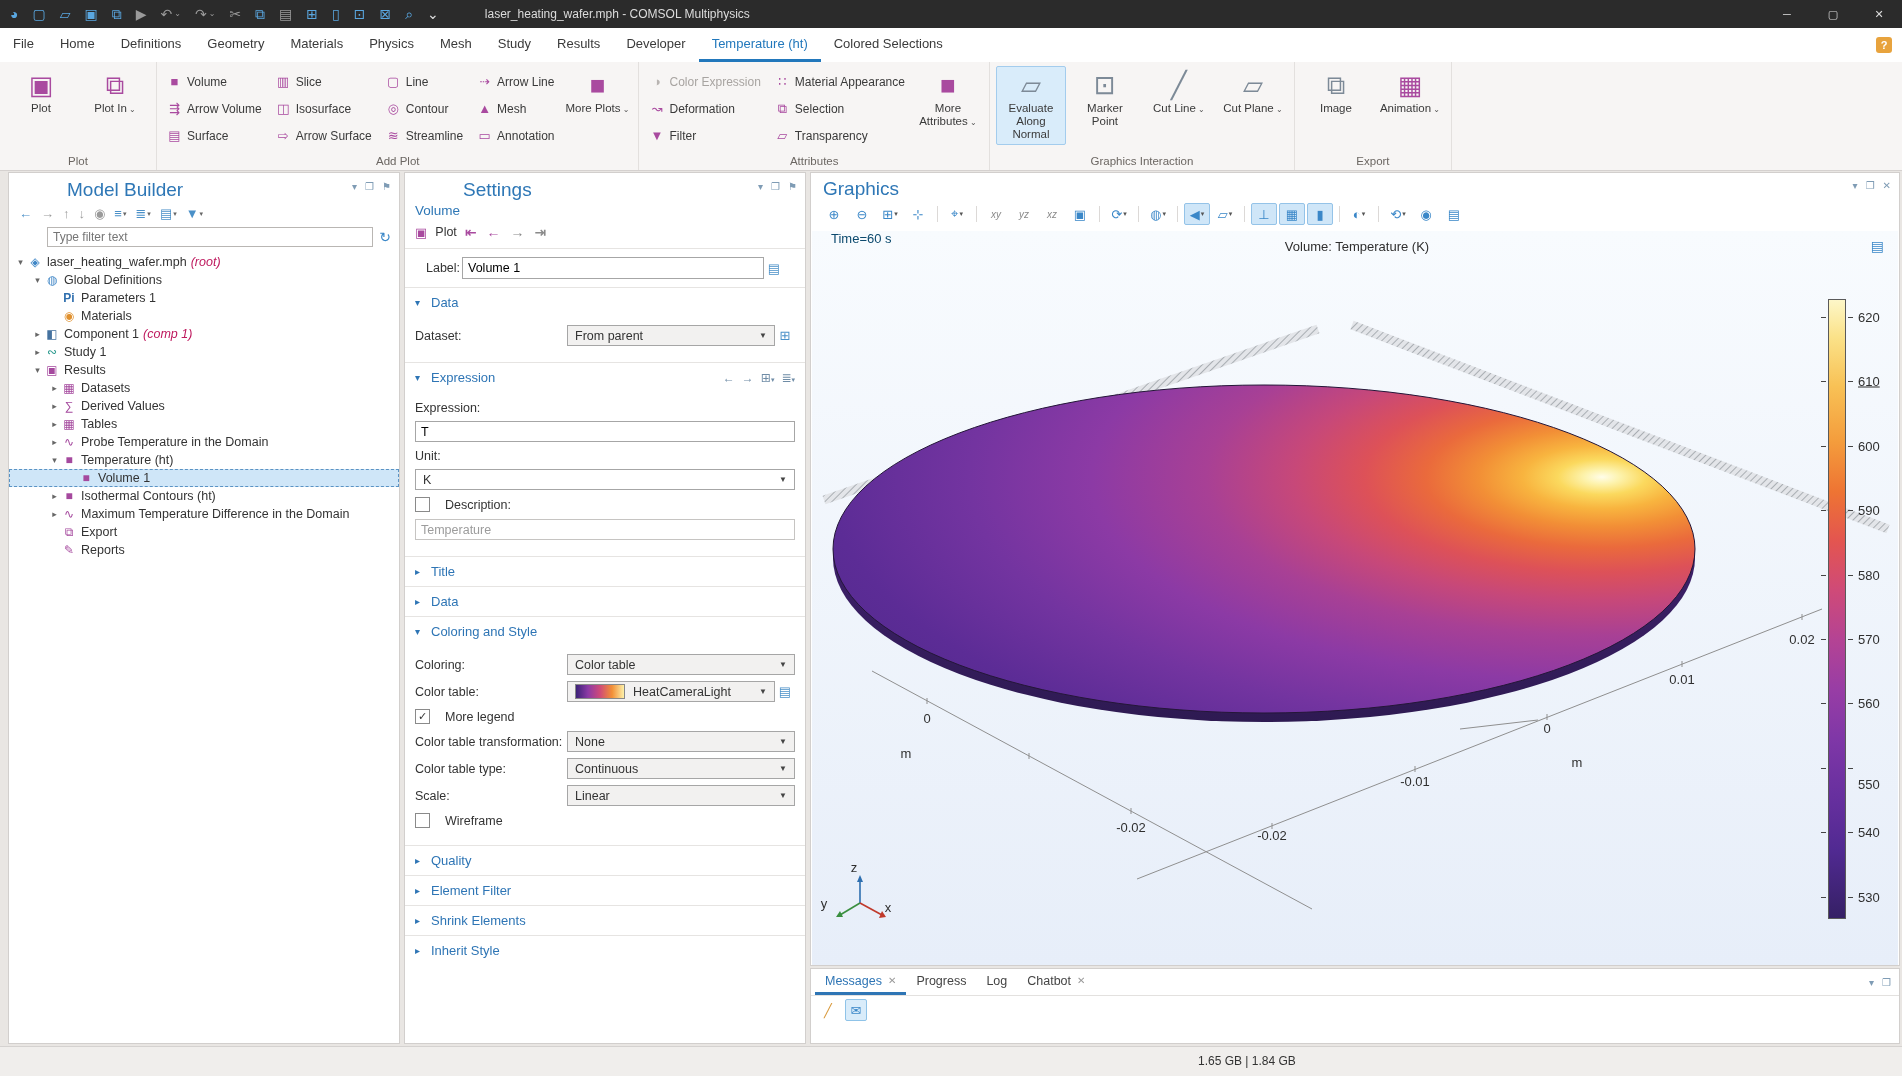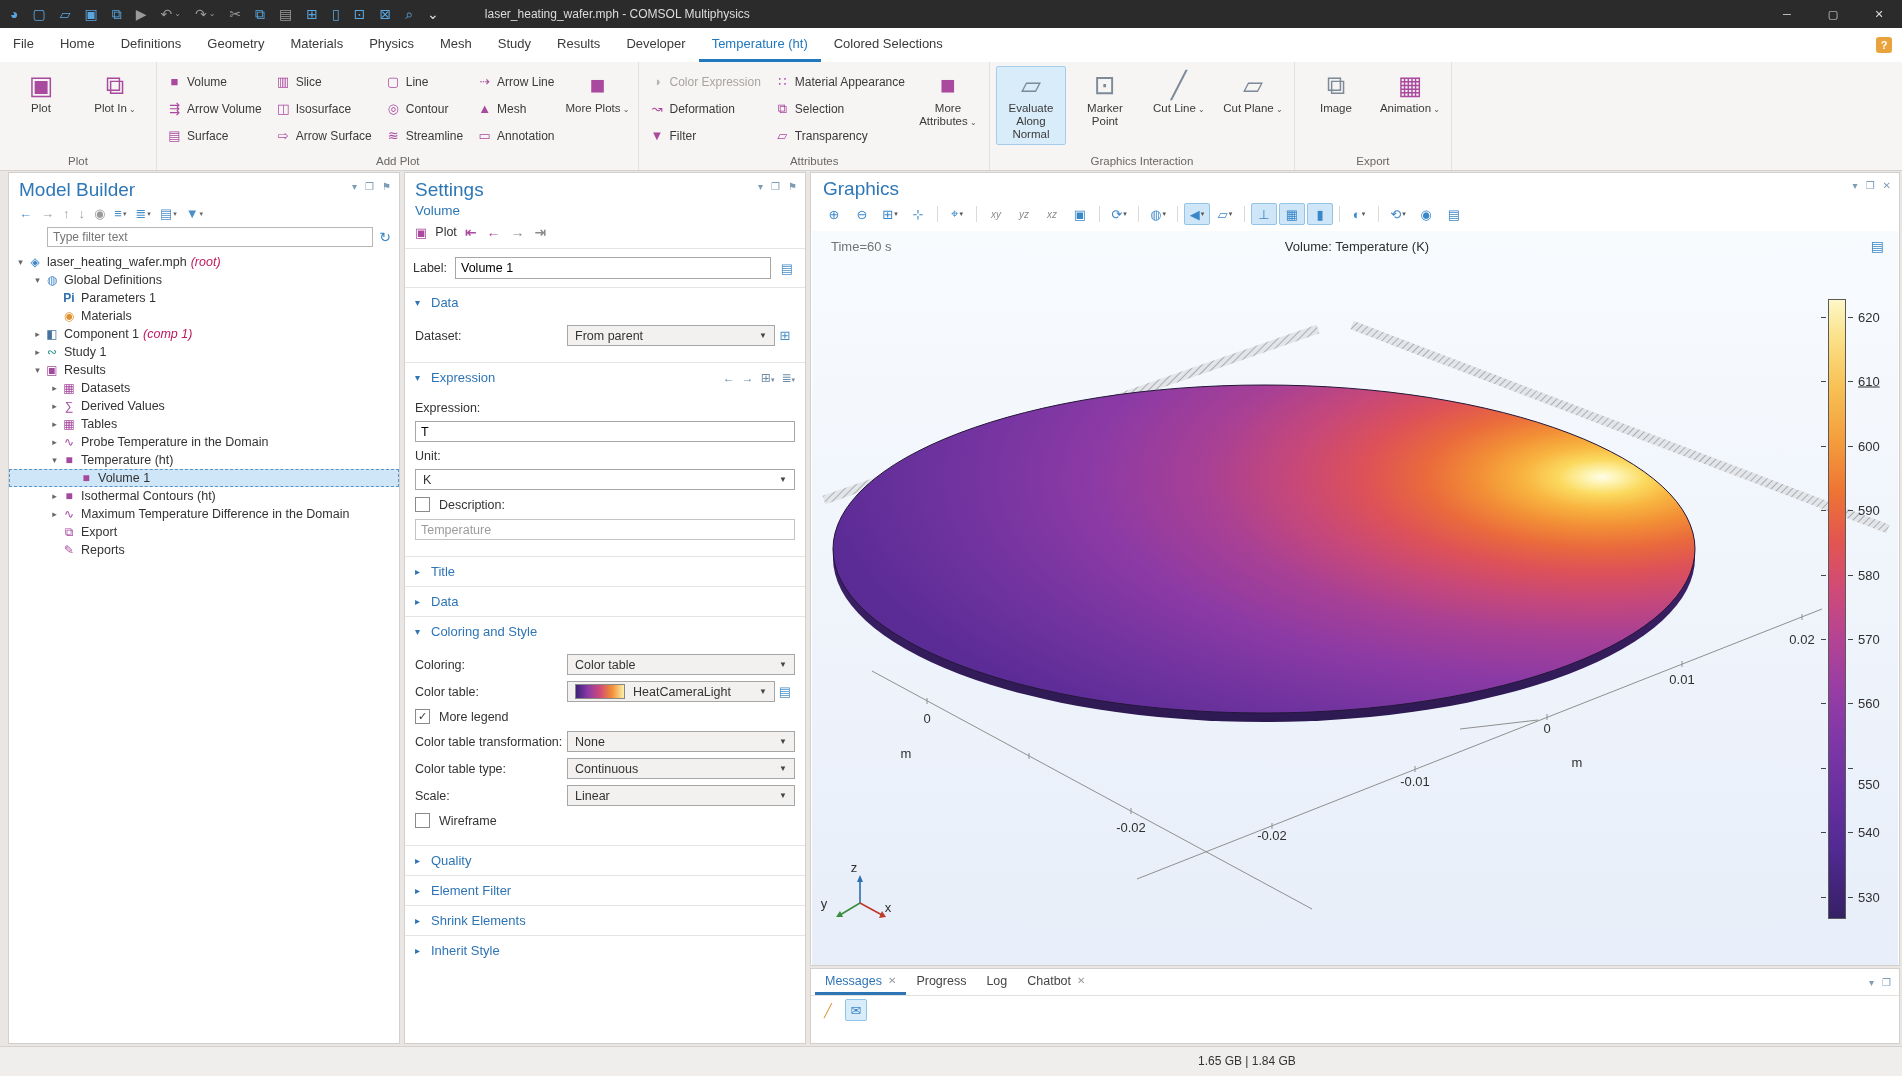--- a/index.html
+++ b/index.html
@@ -40,21 +40,21 @@
   .ritem{display:flex;align-items:center;gap:5px;font-size:12px;color:#3a3a3a;white-space:nowrap;}
   .ritem .iicon{font-size:13px;width:15px;text-align:center;}
   .ritem.disabled{color:#a8a4a1;}
   .ritem.disabled .iicon{color:#b8b4b1;}
   
   .panel{position:absolute;top:172px;height:872px;background:#fff;border:1px solid #d2cfcd;box-sizing:border-box;}
   #mb-panel{left:8px;width:392px;}
   #st-panel{left:404px;width:402px;}
   #gfx-panel{left:810px;width:1090px;height:794px;}
   #msg-panel{position:absolute;left:810px;top:968px;width:1090px;height:76px;background:#fff;border:1px solid #d2cfcd;box-sizing:border-box;}
-  .phead{display:flex;align-items:flex-start;padding:6px 8px 0 10px;}
+  .phead{display:flex;align-items:flex-start;padding:6px 8px 0 10px;margin-left:48px;}
   .ptitle{font-size:19px;color:#2e77b6;line-height:22px;}
   .pctrl{margin-left:auto;display:flex;gap:8px;color:#7f9cb5;font-size:10px;padding-top:2px;}
   .pctrl span{cursor:default;}
   
   #mb-toolbar{display:flex;align-items:center;gap:9px;padding:5px 8px 4px 10px;}
   #mb-toolbar .tbi{font-size:13px;display:flex;align-items:center;gap:1px;}
   #mb-toolbar .tcaret{font-size:7px;color:#666;}
   #mb-filter-row{display:flex;align-items:center;padding:2px 8px 4px 8px;gap:6px;margin-left:30px;}
   #mb-filter{flex:1;height:20px;border:1px solid #b9b6b3;background:#fff;font-size:12px;color:#9a9a9a;
              font-family:inherit;padding:0 5px;box-sizing:border-box;}
@@ -68,21 +68,21 @@
   .tic-blue{color:#3f86c6;} .tic-steel{color:#45729f;} .tic-orange{color:#e0912f;}
   .tic-teal{color:#2d9b8f;} .tic-plum{color:#a5499e;}
   .tic-param{color:#2f6fae;font-weight:bold;font-size:10px;}
   
   #st-sub{padding:2px 10px 0;font-size:13.5px;color:#2e77b6;}
   #st-plotbar{display:flex;align-items:center;gap:8px;padding:6px 10px 8px;border-bottom:1px solid #e6e4e2;}
   #st-plotbar .pw{color:#a94a9f;font-size:13px;}
   #st-plotbar .plbl{font-size:12.5px;color:#333;}
   .navarr{font-size:14px;font-weight:bold;}
   .nav-m{color:#a94a9f;} .nav-g{color:#8a8a8a;}
-  #st-labelrow{display:flex;align-items:center;padding:8px 8px;gap:6px;}
+  #st-labelrow{display:flex;align-items:center;padding:8px 21px;}
   #st-labelrow .flabel{width:36px;font-size:12.5px;}
   #st-labelrow input{flex:1;height:20px;border:1px solid #a6a6a6;font-size:12.5px;font-family:inherit;padding:0 5px;}
   .side-btn{width:18px;height:18px;border:1px solid transparent;color:#4a90c8;font-size:13px;
             display:flex;align-items:center;justify-content:center;}
   .st-section{border-top:1px solid #e6e4e2;}
   .st-shead{display:flex;align-items:center;padding:7px 10px 7px 10px;}
   .st-shead .schev{width:16px;color:#2e75b5;font-size:10px;}
   .st-shead .slabel{color:#2e75b5;font-size:13px;}
   .st-stools{margin-left:auto;display:flex;gap:7px;color:#6f8ca6;font-size:12px;align-items:center;}
   .st-stools .tcaret{font-size:7px;}
@@ -90,38 +90,38 @@
   .srow{display:flex;align-items:center;margin:6px 0;}
   .srow .rlabel{font-size:12.5px;color:#333;}
   .srow.labeled .rlabel{flex:0 0 152px;}
   .dd{flex:1;height:21px;background:#f2f1f0;border:1px solid #a6a6a6;display:flex;align-items:center;
       padding:0 7px;font-size:12.5px;box-sizing:border-box;}
   .dd .ddcaret{margin-left:auto;font-size:8px;color:#444;}
   .ti{width:100%;height:21px;border:1px solid #a6a6a6;font-size:12.5px;font-family:inherit;
       padding:0 5px;box-sizing:border-box;}
   .ti.dis{color:#9c9c9c;border-color:#c6c4c2;}
   .flabel-line{font-size:12.5px;margin:7px 0 4px;}
-  .cbrow{display:flex;align-items:center;gap:9px;margin:7px 0;}
+  .cbrow{display:flex;align-items:center;gap:15px;margin:7px 0;}
   .cbox{width:13px;height:13px;border:1px solid #8a8a8a;background:#fff;display:flex;
         align-items:center;justify-content:center;font-size:11px;color:#333;}
   .swatch{width:48px;height:13px;margin-right:8px;border:1px solid #888;
           background:linear-gradient(90deg,#3b2277,#8c3aa5,#cf4a78,#f28f36,#fdf0a8);}
   
   #gfx-head{padding:5px 8px 0 12px;display:flex;align-items:flex-start;}
   #gfx-toolbar{display:flex;align-items:center;gap:2px;padding:3px 6px 4px 10px;}
   .gtb{height:20px;min-width:20px;padding:0 2px;display:flex;align-items:center;justify-content:center;
        color:#3a87c8;font-size:13px;border:1px solid transparent;border-radius:2px;gap:1px;}
   .gtb .tcaret{font-size:7px;color:#555;}
   .gtb.active{background:#cfe6f8;border-color:#94c3e8;}
   .gtb.txt{font-size:10px;color:#8a8a8a;font-style:italic;}
   .gsep{width:1px;height:16px;background:#dcd9d7;margin:0 4px;}
   #plot-area{position:absolute;left:1px;top:58px;width:1086px;height:734px;overflow:hidden;}
   #plot-area svg{position:absolute;left:0;top:0;}
   .plot-label{position:absolute;font-size:13px;color:#2f2f2f;transform:translate(-50%,-50%);white-space:nowrap;}
-  #time-label{position:absolute;left:19px;top:8px;font-size:13px;color:#737373;}
+  #time-label{position:absolute;left:19px;top:0;font-size:13px;color:#0c4a6e;}
   #plot-title{position:absolute;left:545px;top:8px;transform:translateX(-50%);font-size:13px;color:#2f2f2f;}
   #plot-prop-icon{position:absolute;right:14px;top:7px;color:#3a87c8;font-size:14px;}
   #colorbar{position:absolute;left:1016px;top:68px;width:18px;height:620px;border:1px solid #5a5a5a;box-sizing:border-box;
     background:linear-gradient(180deg,#fdf7c8 0%,#fbe289 6%,#f8c155 14%,#f49c3c 23%,#ee7433 31%,#e35550 39%,
     #cf4a78 47%,#b44394 55%,#983da5 63%,#7f37a7 71%,#68309f 80%,#512a92 89%,#352065 100%);}
   .cb-tick-label{position:absolute;left:1046px;transform:translateY(-50%);font-size:13px;color:#2f2f2f;}
   .cb-dash{position:absolute;width:5px;height:1px;background:#444;}
   
   #msg-tabs{display:flex;align-items:stretch;height:26px;border-bottom:1px solid #e3e1df;padding-left:4px;}
   .msg-tab{display:flex;align-items:center;gap:6px;padding:0 10px;font-size:12.5px;color:#444;

